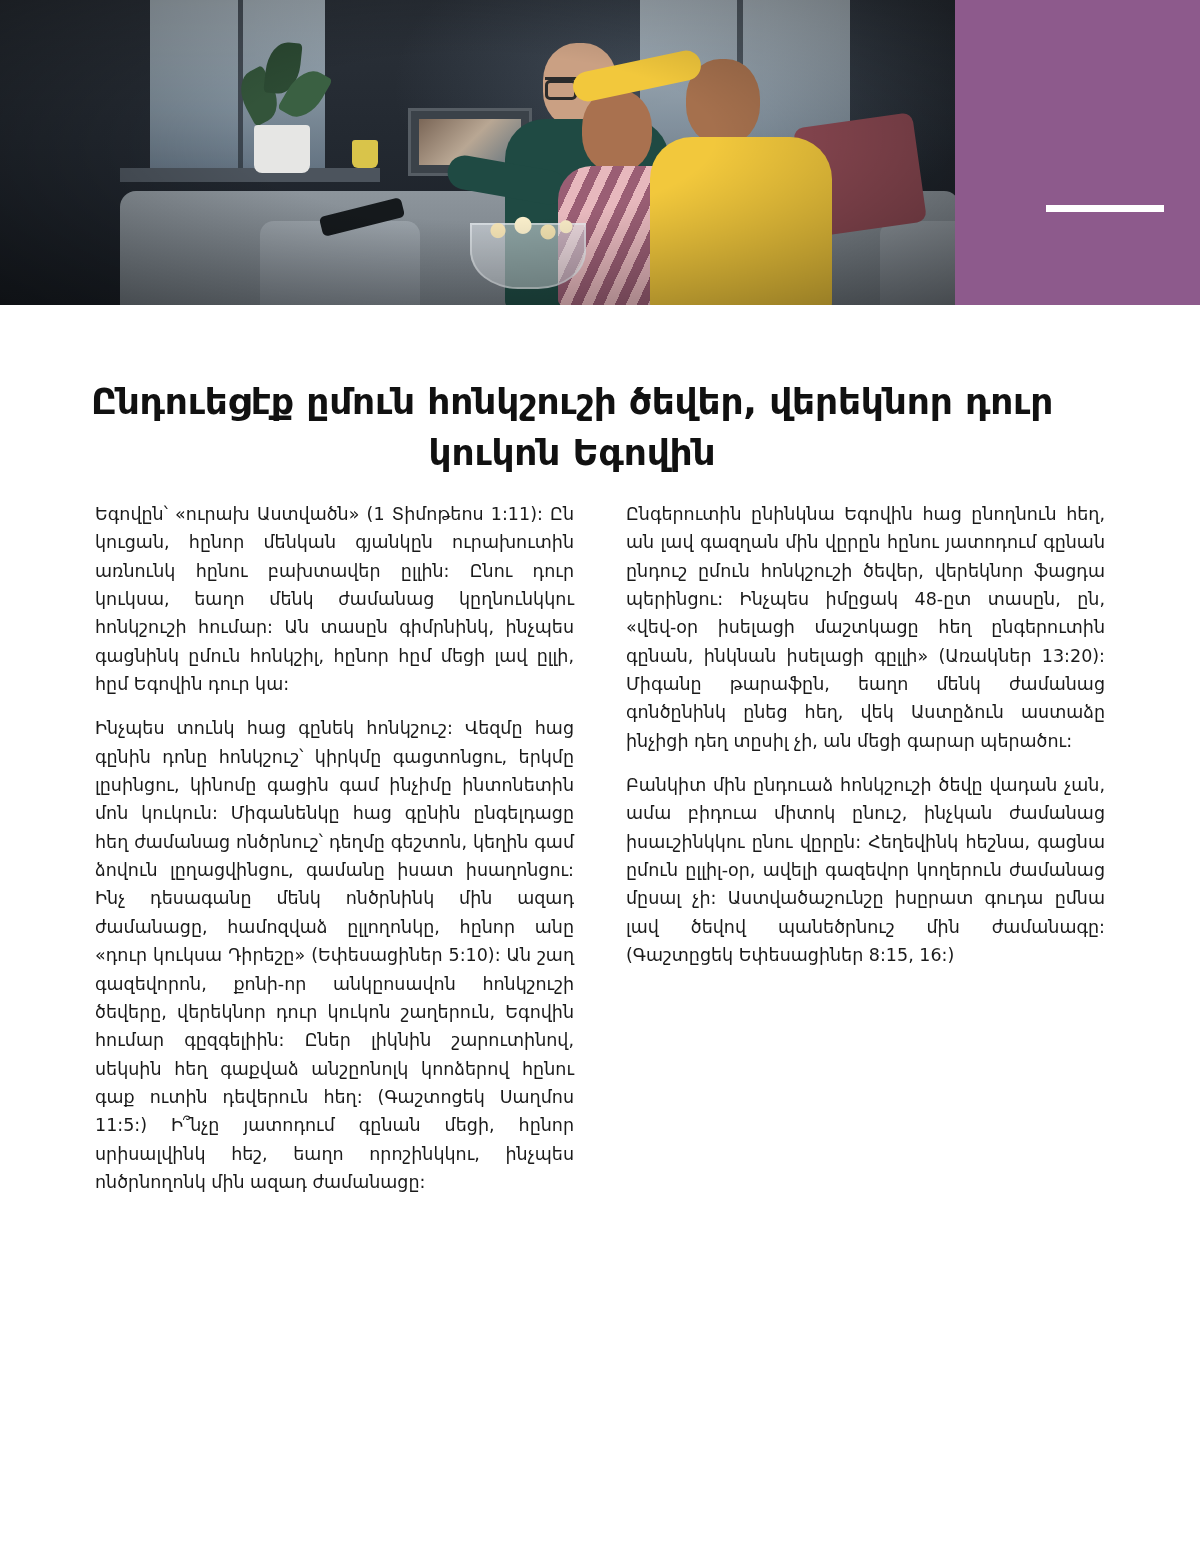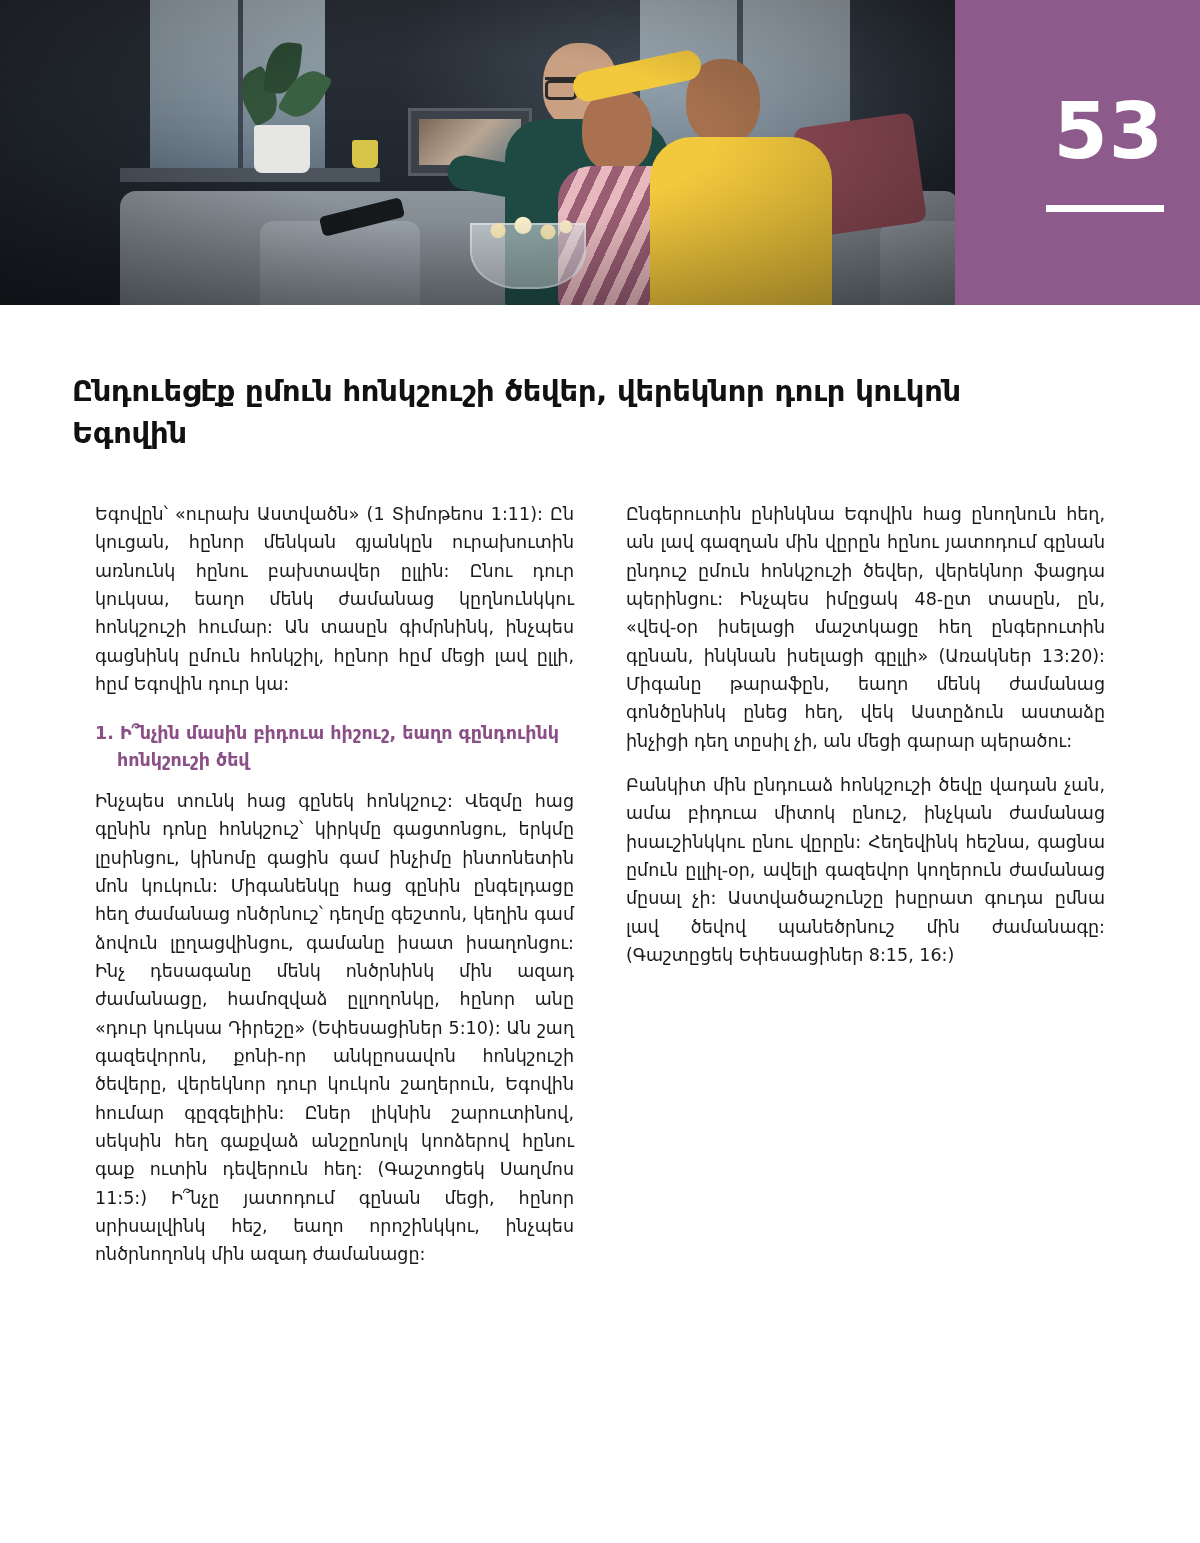--- a/index.html
+++ b/index.html
@@ -272,25 +272,26 @@
     height: 7px;
     background: #ffffff;
   }
 
   
   .title {
     position: absolute;
     left: 72px;
     top: 352px;
     width: 1000px;
-    font-size: 29px;
+    font-size: 36px;
     line-height: 1.42;
     font-weight: 800;
     color: #111111;
     letter-spacing: -0.2px;
+    text-align: center;
   }
 
   
   .columns {
     position: absolute;
     left: 95px;
     top: 500px;
     width: 1010px;
     display: flex;
     gap: 52px;
@@ -360,36 +361,31 @@
       <div class="head"></div>
       <div class="body"></div>
       <div class="arm"></div>
     </div>
 
     <div class="popcorn"></div>
     <div class="photo-vignette"></div>
   </div>
 
   <div class="hero-badge">
-    <div class="num">53</div>
     <div class="rule"></div>
   </div>
 </div>
 
 <h1 class="title">Ընդուեցէք ըմուն հոնկշուշի ծեվեր, վերեկնոր դուր կուկոն Եգովին</h1>
 
 <div class="columns">
 
   <div class="col">
     <p class="body">Եգովըն՝ «ուրախ Աստվածն» (1 Տիմոթեոս 1:11): Ըն կուցան, հընոր մենկան գյանկըն ուրախուտին առնունկ հընու բախտավեր ըլլին: Ընու դուր կուկսա, եաղո մենկ ժամանաց կըղնունկկու հոնկշուշի հումար: Ան տասըն գիմրնինկ, ինչպես գացնինկ ըմուն հոնկշիլ, հընոր հըմ մեցի լավ ըլլի, հըմ Եգովին դուր կա:</p>
 
-    <h2 class="subhead first">
-      <span>1.</span>
-      <span>Ի՞նչին մասին բիդուա հիշուշ, եաղո գընդուինկ հոնկշուշի ծեվ</span>
-    </h2>
 
     <p class="body">Ինչպես տունկ հաց գընեկ հոնկշուշ: Վեզմը հաց գընին դոնը հոնկշուշ՝ կիրկմը գացտոնցու, երկմը լըսինցու, կինոմը գացին գամ ինչիմը ինտոնետին մոն կուկուն: Միգանենկը հաց գընին ընգելդացը հեղ ժամանաց ոնծրնուշ՝ դեղմը գեշտոն, կեղին գամ ձովուն լըղացվինցու, գամանը իսատ իսաղոնցու: Ինչ դեսագանը մենկ ոնծրնինկ մին ազադ ժամանացը, համոզվաձ ըլլողոնկը, հընոր անը «դուր կուկսա Դիրեշը» (Եփեսացիներ 5:10): Ան շաղ գազեվորոն, քոնի-որ անկըոսավոն հոնկշուշի ծեվերը, վերեկնոր դուր կուկոն շաղերուն, Եգովին հումար գըզգելիին: Ըներ լիկնին շարուտինով, սեկսին հեղ գաքվաձ անշըոնոլկ կոոձերով հընու գաք ուտին դեվերուն հեղ: (Գաշտոցեկ Սաղմոս 11:5:) Ի՞նչը յատոդում գընան մեցի, հընոր սրիսալվինկ հեշ, եաղո որոշինկկու, ինչպես ոնծրնողոնկ մին ազադ ժամանացը:</p>
   </div>
 
   <div class="col">
     <p class="body">Ընգերուտին ընինկնա Եգովին հաց ընողնուն հեղ, ան լավ գազղան մին վըրըն հընու յատոդում գընան ընդուշ ըմուն հոնկշուշի ծեվեր, վերեկնոր ֆացդա պերինցու: Ինչպես իմըցակ 48-ըտ տասըն, ըն, «վեվ-օր իսելացի մաշտկացը հեղ ընգերուտին գընան, ինկնան իսելացի գըլլի» (Առակներ 13:20): Միգանը թարաֆըն, եաղո մենկ ժամանաց գոնծընինկ ընեց հեղ, վեկ Աստըձուն աստաձը ինչիցի դեղ տըսիլ չի, ան մեցի գարար պերածու:</p>
 
 
     <p class="body">Բանկիտ մին ընդուաձ հոնկշուշի ծեվը վադան չան, ամա բիդուա միտոկ ընուշ, ինչկան ժամանաց իսաւշինկկու ընու վըրըն: Հեղեվինկ հեշնա, գացնա ըմուն ըլլիլ-օր, ավելի գազեվոր կողերուն ժամանաց մըսալ չի: Աստվածաշունշը իսըրատ գուդա ըմնա լավ ծեվով պանեծրնուշ մին ժամանագը: (Գաշտըցեկ Եփեսացիներ 8:15, 16:)</p>
   </div>

